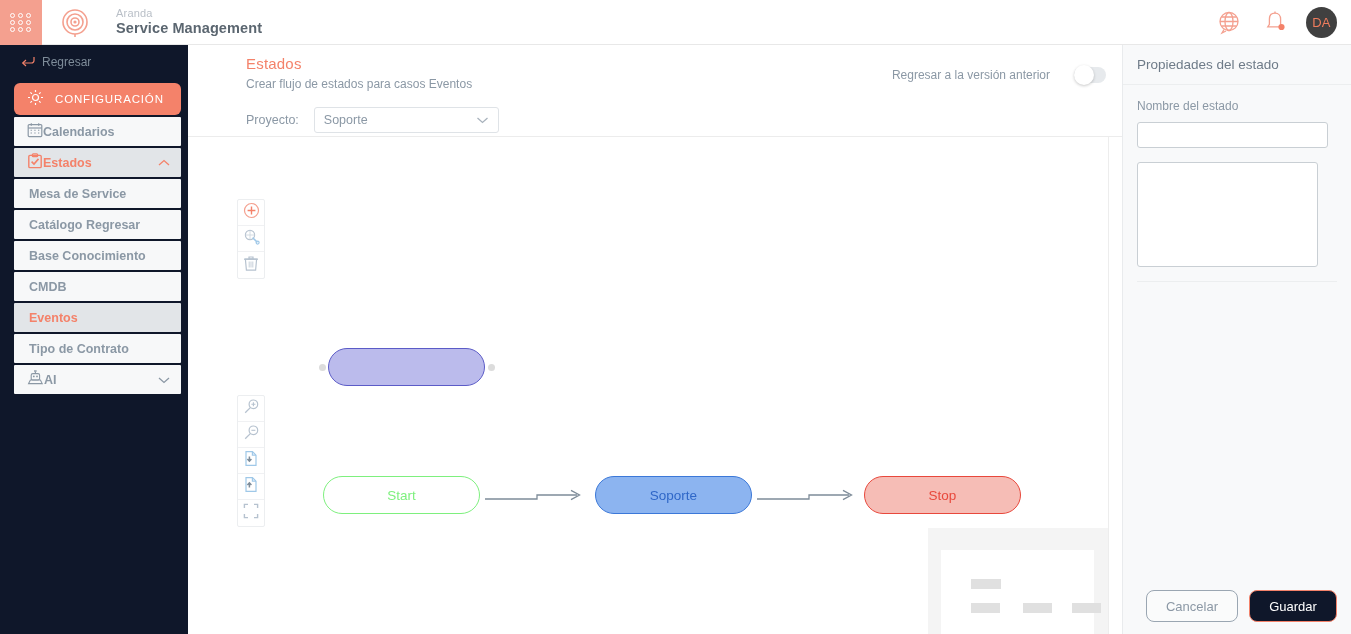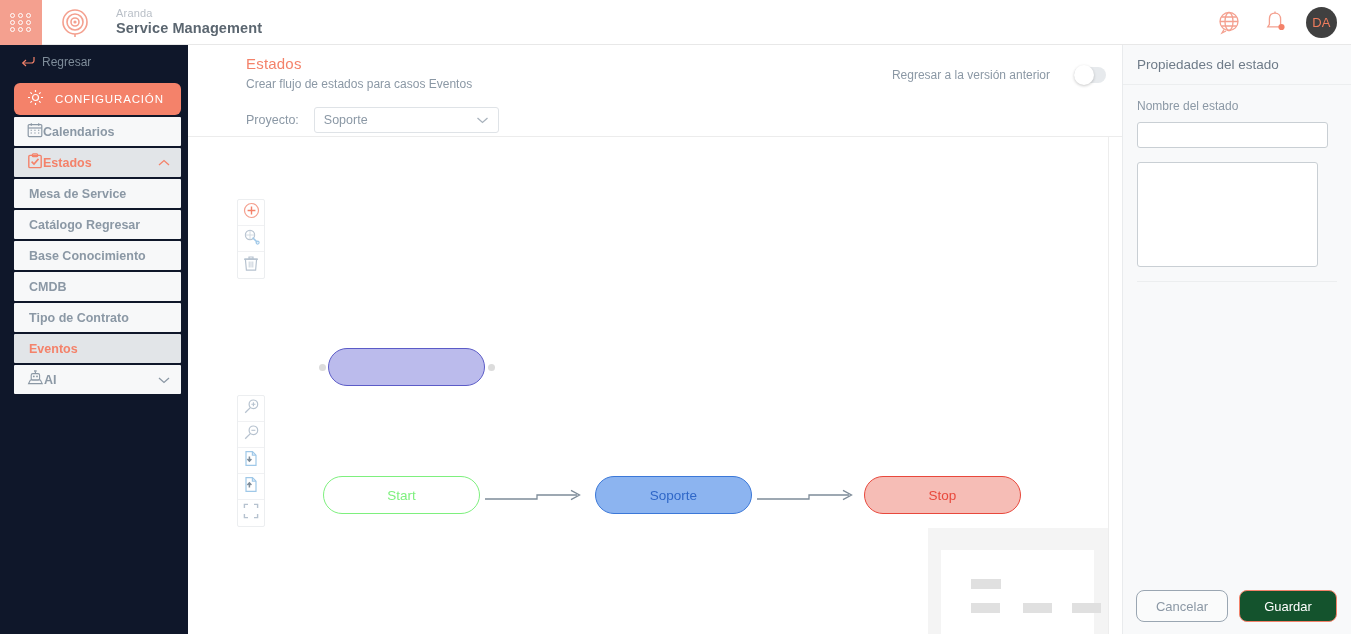--- a/index.html
+++ b/index.html
@@ -170,21 +170,21 @@
   .panel-divider { height: 1px; background: #eceeef; margin-top: 14px; }
   .panel-footer {
     height: 56px; display: flex; align-items: center; justify-content: flex-end;
     gap: 11px; padding-right: 14px;
   }
   .btn {
     height: 32px; border-radius: 8px; font-size: 13px; cursor: pointer;
     display: flex; align-items: center; justify-content: center; font-family: inherit;
   }
   .btn-cancel { width: 92px; background: #fafbfb; border: 1px solid #9aa6b2; color: #8b98a5; }
-  .btn-save { width: 98px; background: #14532d; border: 1px solid #f4826a; color: #ffffff; }
+  .btn-save { width: 88px; background: #0f172a; border: 1px solid #f4826a; color: #ffffff; }
 </style>
 </head>
 <body>
 
 <div id="app">
 
   <div class="topbar">
 
     <div class="app-grid-btn">
       <span class="grid-dots">
@@ -291,25 +291,25 @@
     </div>
     <div class="nav-item sub">
       <span>Catálogo Regresar</span>
     </div>
     <div class="nav-item sub">
       <span>Base Conocimiento</span>
     </div>
     <div class="nav-item sub">
       <span>CMDB</span>
     </div>
+    <div class="nav-item sub active">
+      <span>Eventos</span>
+    </div>
     <div class="nav-item sub">
       <span>Tipo de Contrato</span>
-    </div>
-    <div class="nav-item sub active">
-      <span>Eventos</span>
     </div>
 
     <div class="nav-item">
       <span>
         <svg width="17" height="16" viewBox="0 0 17 16">
           <rect x="4.2" y="3.6" width="8.4" height="6.4" rx="1.6" fill="none" stroke="#8b98a5" stroke-width="1.1"></rect>
           <circle cx="6.8" cy="6.4" r="0.9" fill="#8b98a5"></circle>
           <circle cx="10" cy="6.4" r="0.9" fill="#8b98a5"></circle>
           <path d="M8.4 1.4 v2.2" stroke="#8b98a5" stroke-width="1.1"></path>
           <circle cx="8.4" cy="1" r="0.9" fill="none" stroke="#8b98a5" stroke-width="1"></circle>

